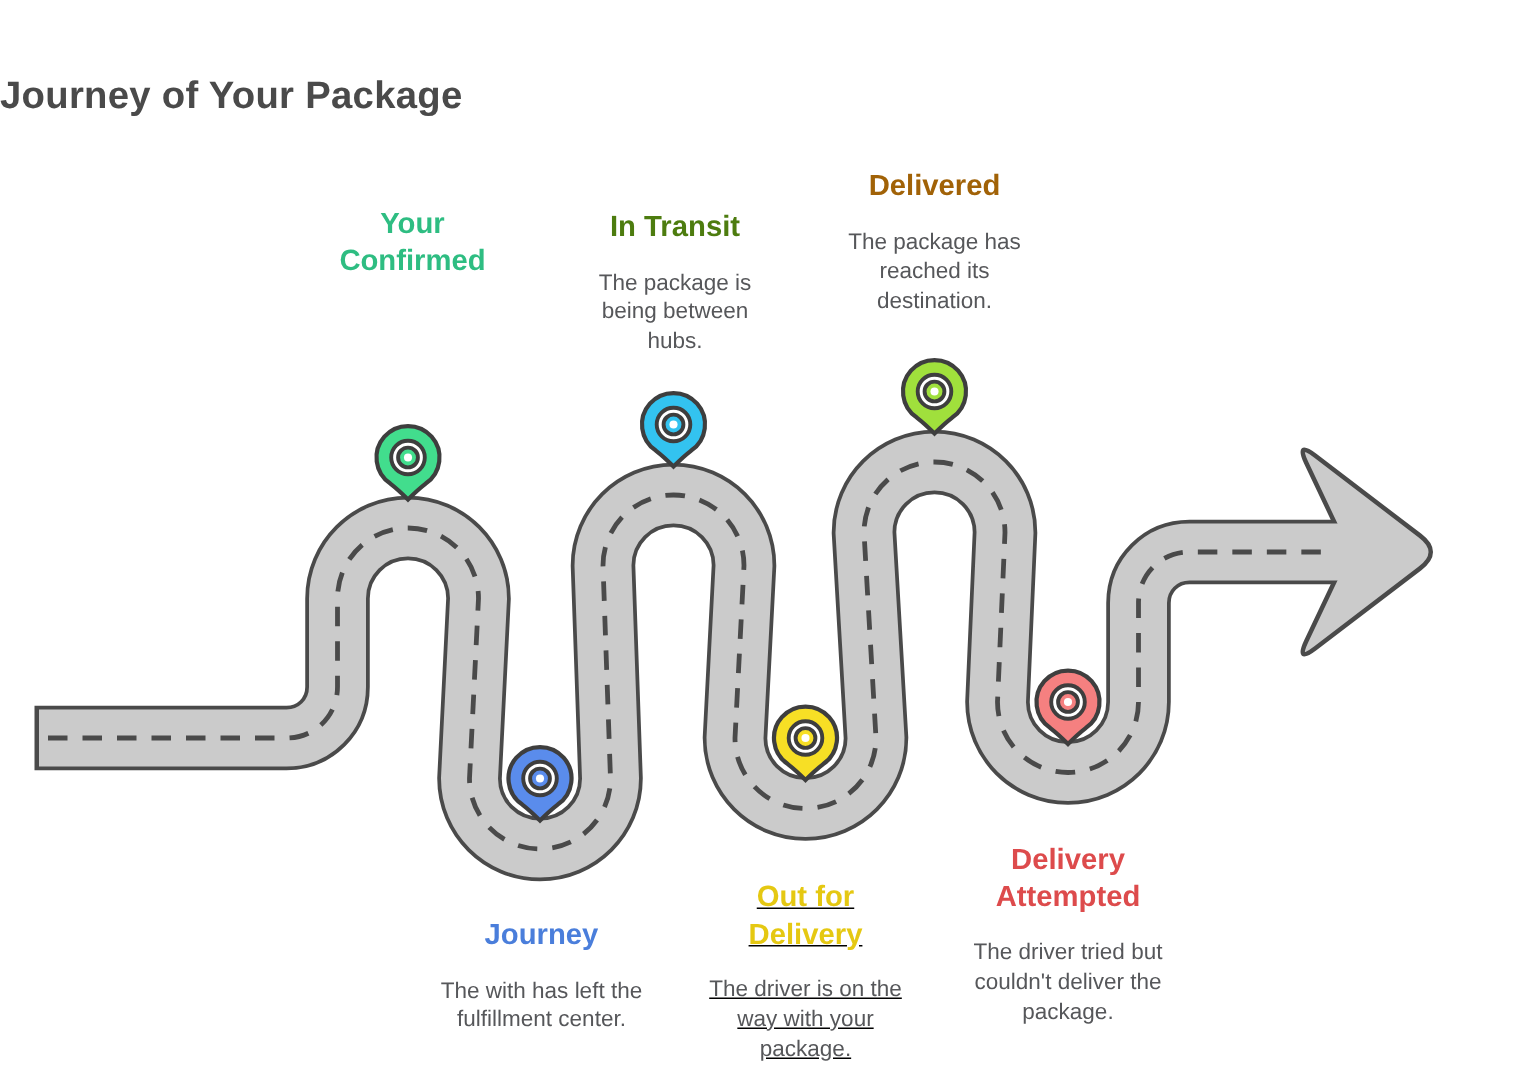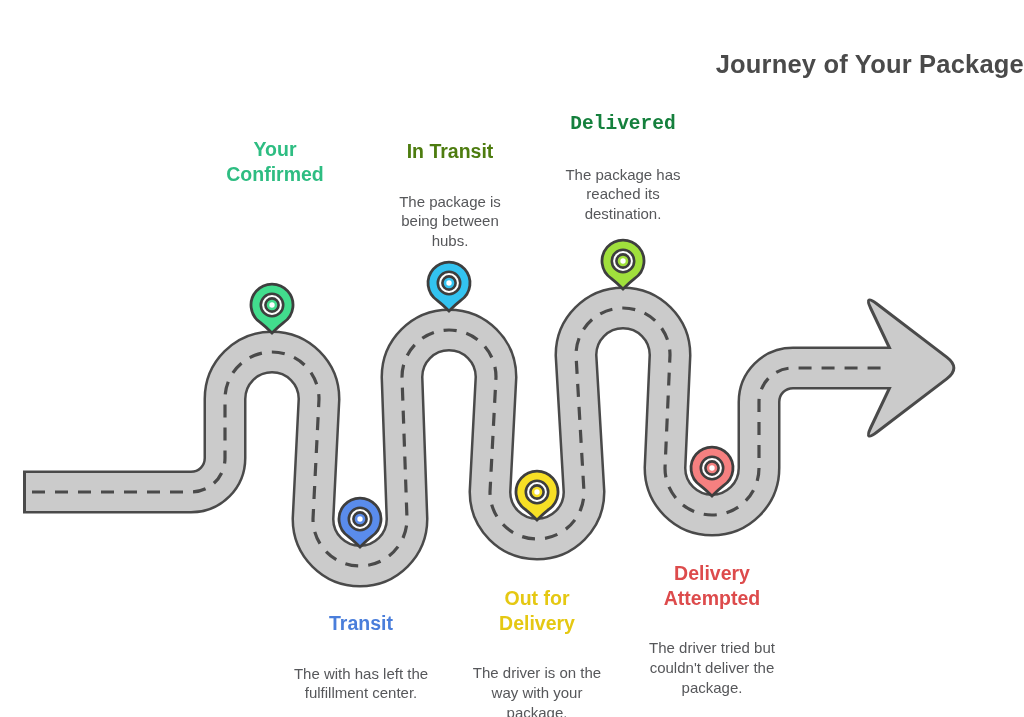--- a/index.html
+++ b/index.html
@@ -9,21 +9,21 @@
     height: 717px;
     background: #ffffff;
     overflow: hidden;
     font-family: "Liberation Sans", sans-serif;
   }
   .main-title {
     position: absolute;
     left: 0; top: 50px;
     width: 1024px;
     margin: 0;
-    text-align: right;
+    text-align: left;
     font-size: 25.5px;
     font-weight: bold;
     color: #4a4a4a;
     letter-spacing: 0.2px;
   }
   .road-svg {
     position: absolute;
     left: 0; top: 0;
     width: 1024px;
     height: 717px;
@@ -41,21 +41,21 @@
     width: 190px;
     text-align: center;
   }
   .stage-title {
     font-size: 19.5px;
     font-weight: bold;
     line-height: 1.26;
     white-space: pre-line;
   }
   .stage-desc {
-    margin-top: 28px;
+    margin-top: 15px;
     font-size: 15px;
     line-height: 1.32;
     color: #56575a;
     white-space: pre-line;
   }
 </style>
 </head>
 <body>
 
 <div class="canvas">
@@ -121,33 +121,33 @@
   </div>
 
   <div class="stage" style="left:355px; top:139px;">
     <div class="stage-title" style="color: #4d7c0f;">In Transit</div>
     <div class="stage-desc">The package is
 being between
 hubs.</div>
   </div>
 
   <div class="stage" style="left:528px; top:112px;">
-    <div class="stage-title" style="color: #15803d; font-family: Liberation Mono, monospace;">Delivered</div>
+    <div class="stage-title" style="color: #a16207;">Delivered</div>
     <div class="stage-desc">The package has
 reached its
 destination.</div>
   </div>
 
   <div class="stage" style="left:266px; top:611px;">
-    <div class="stage-title" style="color: rgb(74, 126, 219);">Transit</div>
+    <div class="stage-title" style="color: rgb(74, 126, 219);">Journey</div>
     <div class="stage-desc">The with has left the
 fulfillment center.</div>
   </div>
 
-  <div class="stage" style="left:442px; top:586px;">
+  <div class="stage" style="left:442px; top:586px;text-decoration:underline;">
     <div class="stage-title" style="color: rgb(229, 200, 18);">Out for
 Delivery</div>
     <div class="stage-desc">The driver is on the
 way with your
 package.</div>
   </div>
 
   <div class="stage" style="left:617px; top:561px;">
     <div class="stage-title" style="color: rgb(221, 75, 76);">Delivery
 Attempted</div>

